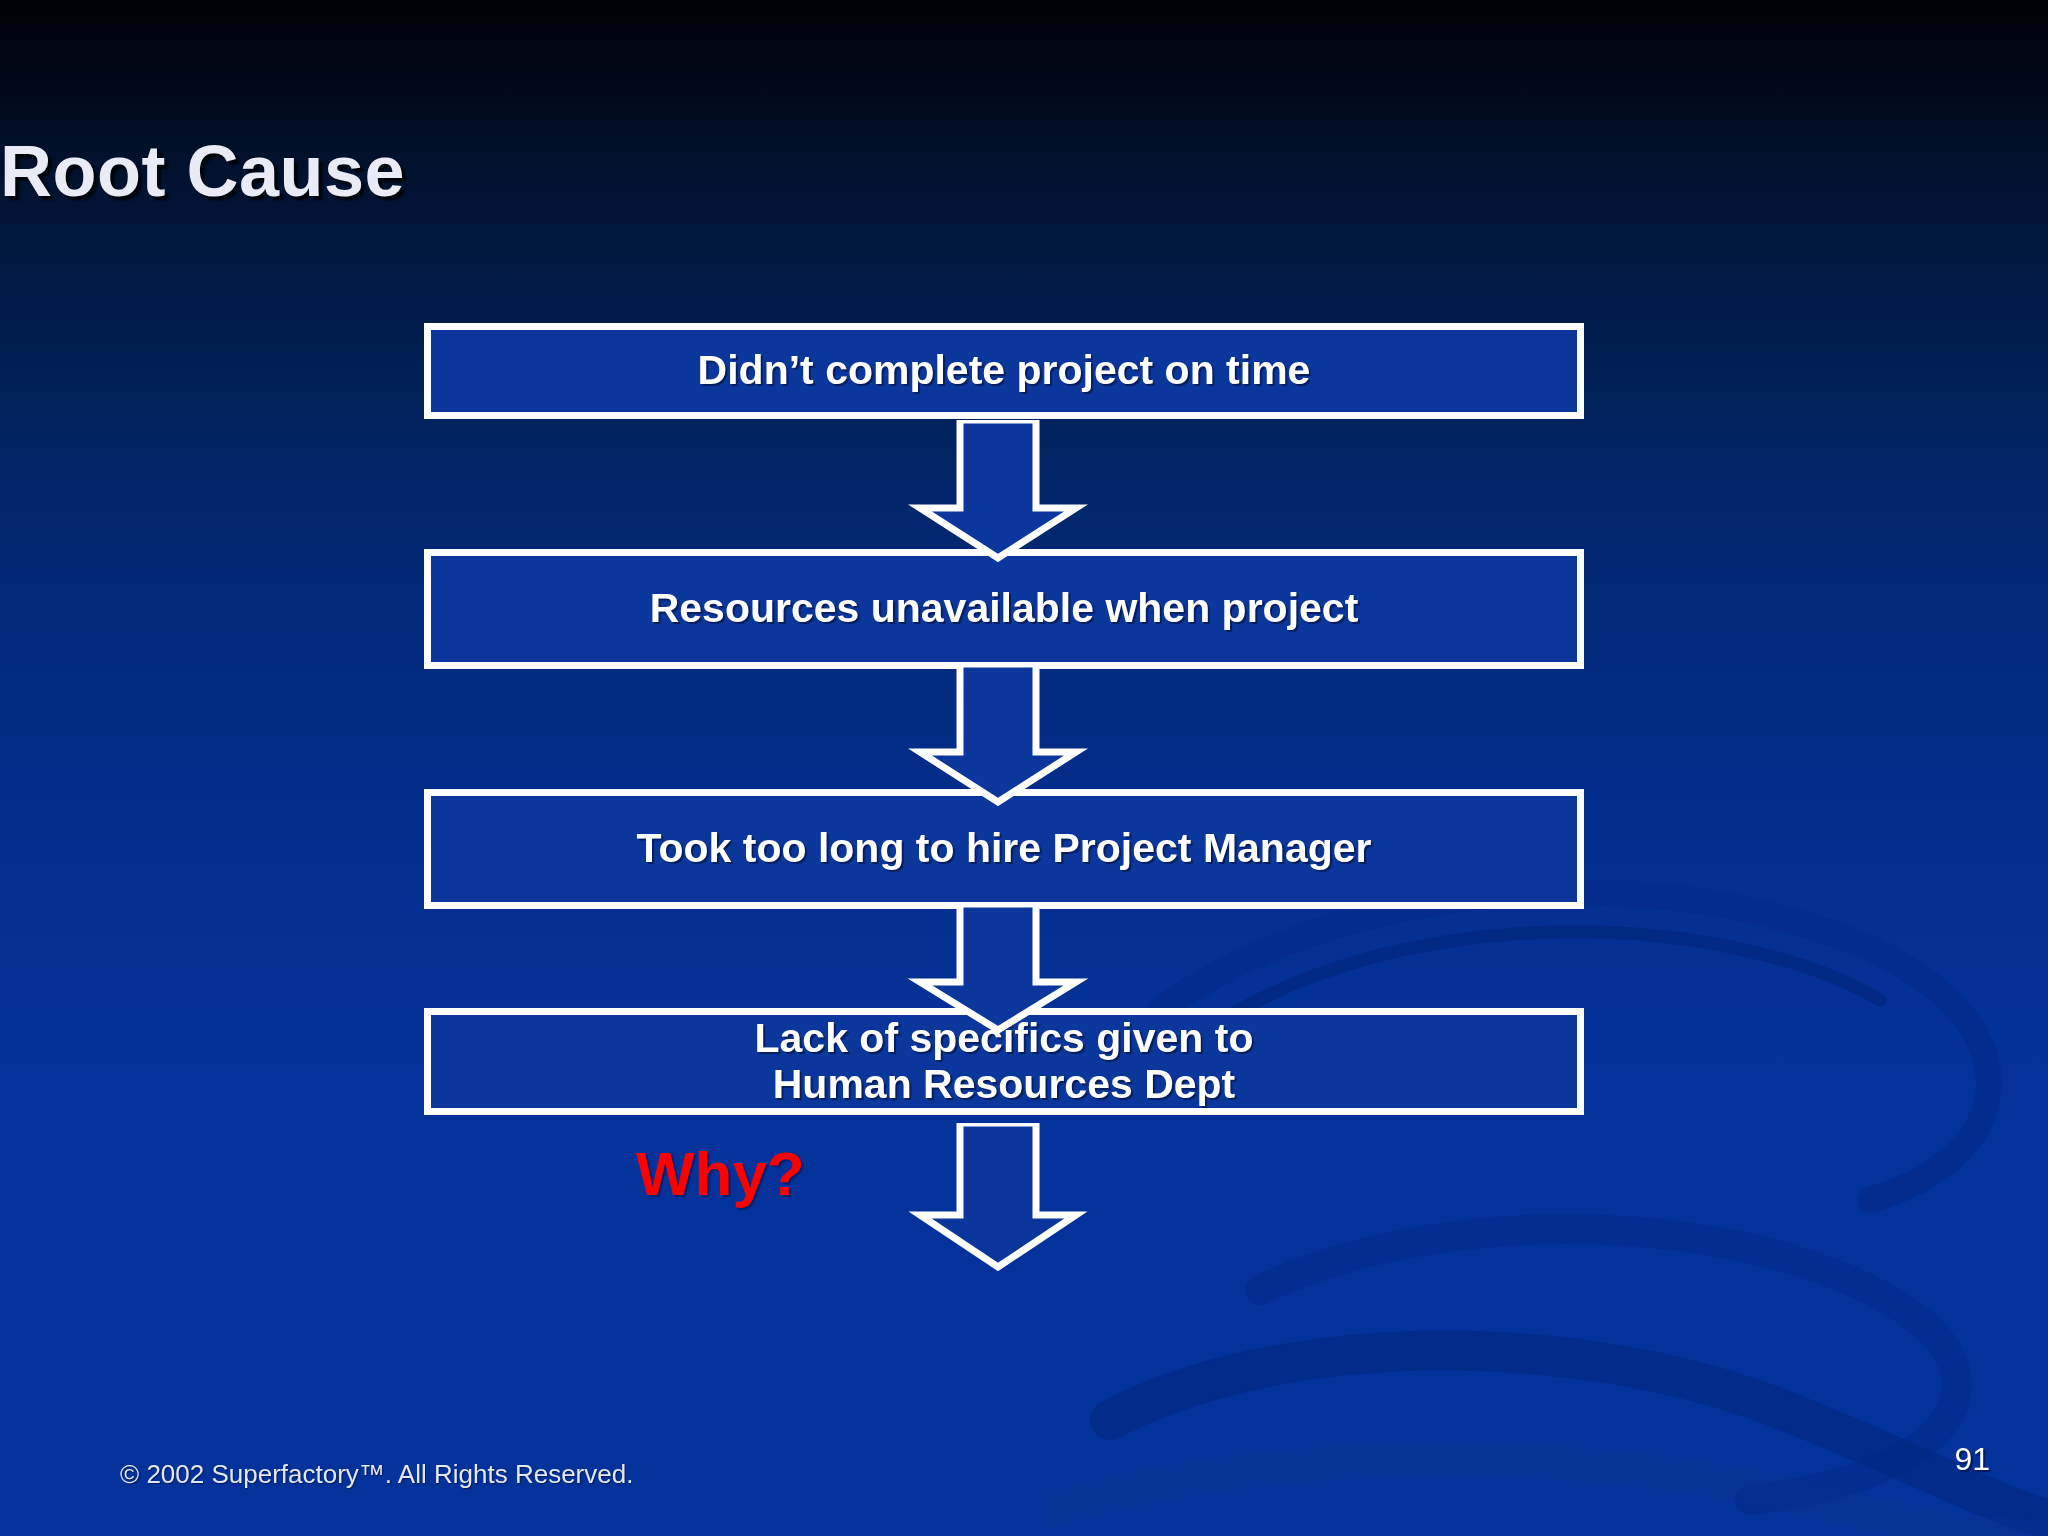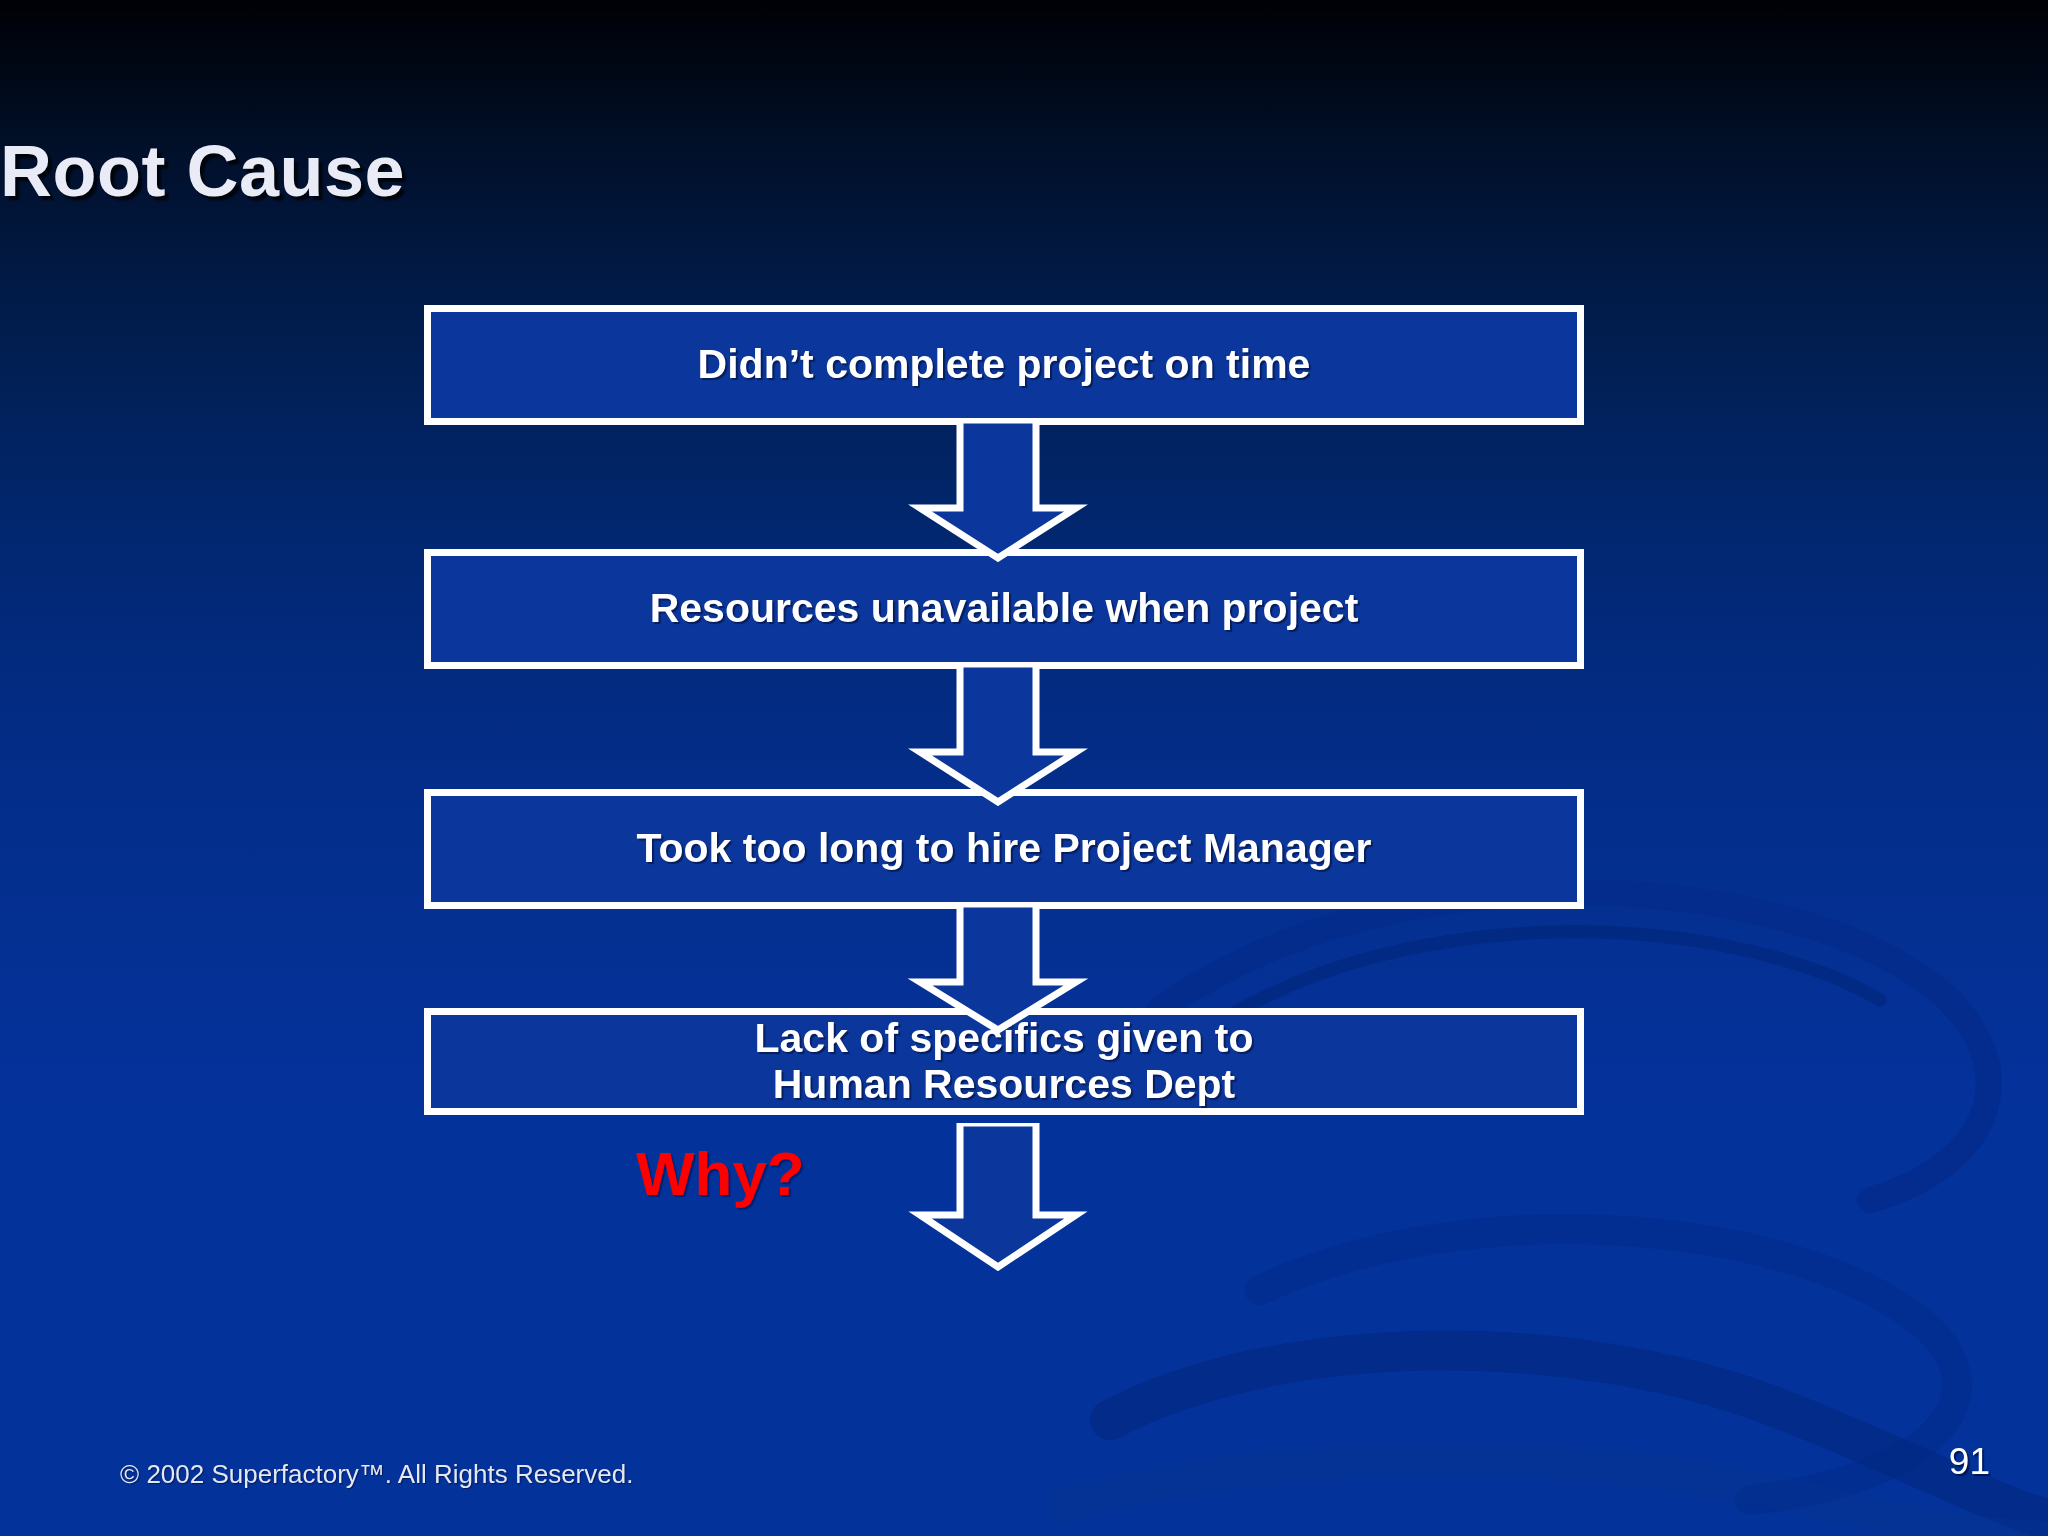--- a/index.html
+++ b/index.html
@@ -70,21 +70,21 @@
   .node-label {
     font-size: 41px;
     font-weight: bold;
     color: #ffffff;
     text-align: center;
     line-height: 1.12;
     text-shadow: 2px 2px 1px rgba(0,0,20,0.45);
     white-space: pre-line;
     padding: 0 14px;
   }
-  #node0 { top: 305px;  height: 120px; }
+  #node0 { top: 323px;  height: 96px; }
   #node1 { top: 549px;  height: 120px; }
   #node2 { top: 789px;  height: 120px; }
   #node3 { top: 1008px; height: 107px; }
 
   
   .arrow {
     position: absolute;
     z-index: 3;
     pointer-events: none;
   }
@@ -111,21 +111,21 @@
     font-size: 26px;
     font-weight: normal;
     color: #e4e8f2;
     text-shadow: 1px 1px 1px rgba(0,0,30,0.5);
     white-space: nowrap;
   }
   #pagenum {
     position: absolute;
     right: 58px;
     top: 1441px;
-    font-size: 37px;
+    font-size: 32px;
     font-weight: normal;
     color: #ffffff;
     text-shadow: 2px 2px 1px rgba(0,0,30,0.5);
     margin-left: 12px;
   }
 </style>
 </head>
 <body>
 
 <div id="slide">

